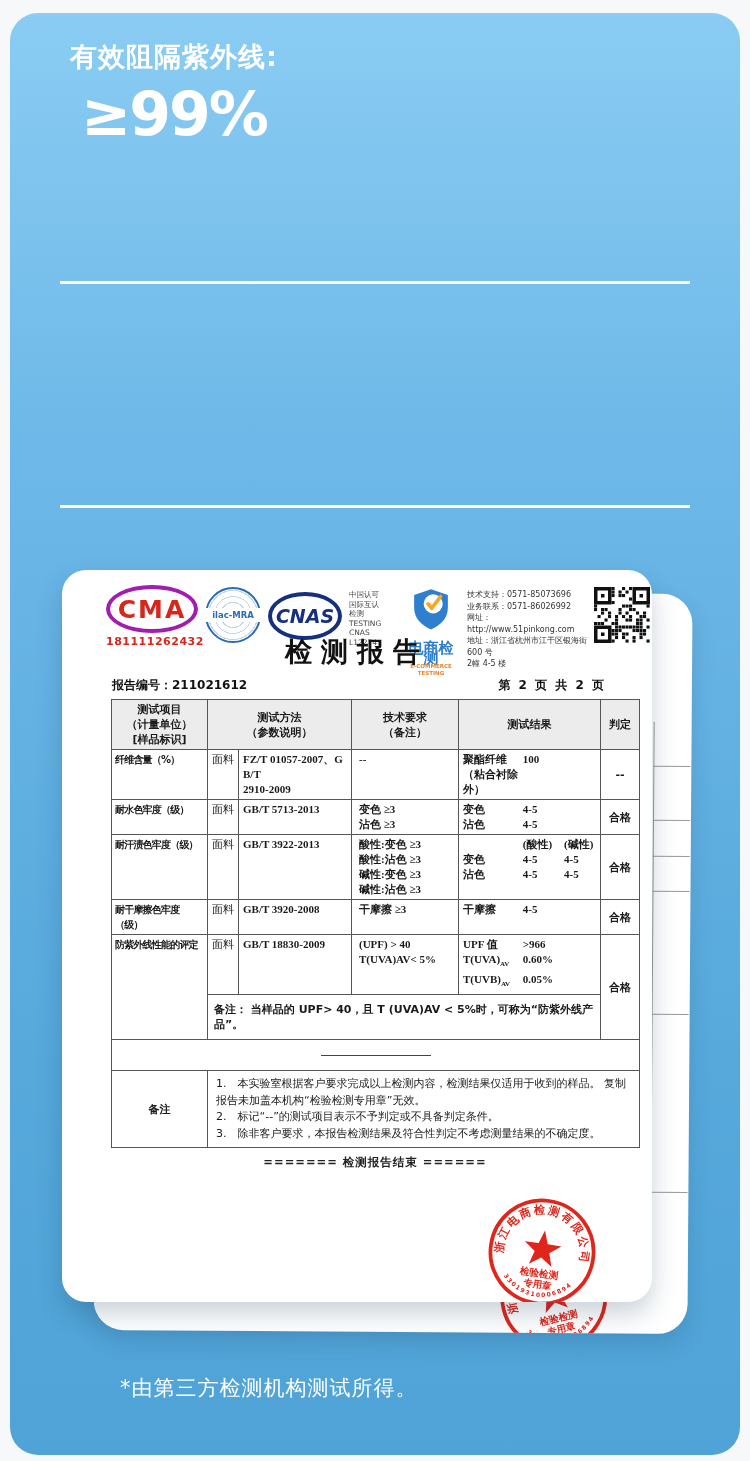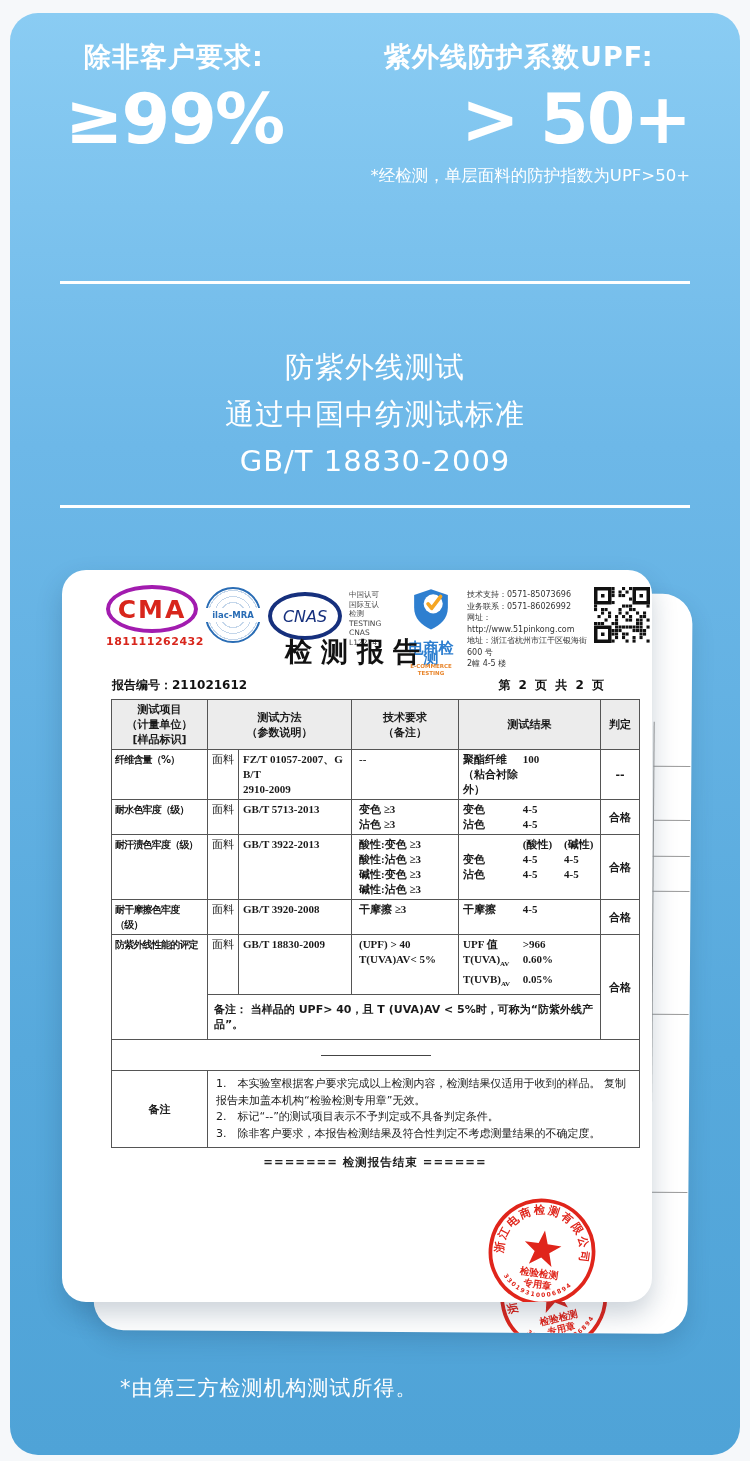--- a/index.html
+++ b/index.html
@@ -10,21 +10,21 @@
   
   .blue-panel{position:absolute;left:10px;top:13px;width:730px;height:1442px;border-radius:28px;
     background:linear-gradient(180deg,#8accf3 0%,#6db8e8 30%,#57a9dc 72%,#4fa3d7 100%);}
 
   
   .hero-col{position:absolute;color:#fff;}
   .hero-left{left:28px;top:40px;width:292px;text-align:center;}
   .hero-right{left:370px;top:40px;width:320px;text-align:right;}
   .hero-right .hero-label{text-align:left;padding-left:14px;}
   .hero-label{font-size:27px;font-weight:600;letter-spacing:1px;line-height:34px;}
-  .hero-value{font-size:70px;font-weight:800;line-height:1.02;letter-spacing:-2px;margin-top:10px;white-space:nowrap;}
+  .hero-value{font-size:60px;font-weight:800;line-height:1.02;letter-spacing:-2px;margin-top:10px;white-space:nowrap;}
   .hero-note{font-size:16.5px;font-weight:500;margin-top:10px;letter-spacing:0;}
 
   .divider{position:absolute;left:60px;width:630px;height:3px;background:#fff;}
   .d1{top:281px;} .d2{top:505px;}
 
   .mid-text{position:absolute;left:0;top:344px;width:750px;text-align:center;color:#fff;
     font-size:29px;font-weight:500;line-height:47px;letter-spacing:1px;}
 
   
   .page{position:absolute;background:#fff;overflow:hidden;}
@@ -39,21 +39,21 @@
   .cma{width:92px;text-align:center;flex:none;}
   .cma-oval{width:84px;height:40px;border:4px solid #a21caf;border-radius:50%;margin:0 auto;
     display:flex;align-items:center;justify-content:center;color:#d8261c;font-weight:800;font-size:25px;letter-spacing:2px;}
   .cma-num{color:#d8261c;font-size:11px;font-weight:700;letter-spacing:.5px;margin-top:2px;}
   .ilac{width:52px;height:52px;flex:none;border-radius:50%;border:2px solid #2a6db5;position:relative;margin-top:2px;
     background:repeating-radial-gradient(circle at 50% 50%,rgba(42,109,181,.28) 0 1px,transparent 1px 6px);}
   .ilac-band{position:absolute;left:-2px;right:-2px;top:19px;height:14px;background:#fff;
     display:flex;align-items:center;justify-content:center;font-size:8.5px;font-weight:700;color:#2a6db5;}
   .cnas{width:66px;height:40px;flex:none;border:4px solid #16307d;border-radius:50%;margin-top:7px;
     display:flex;align-items:center;justify-content:center;}
-  .cnas span{color:#16307d;font-weight:400;font-style:italic;font-size:16px;}
+  .cnas span{color:#16307d;font-weight:700;font-style:italic;font-size:19px;}
   .acc-text{flex:none;width:46px;font-size:7.5px;line-height:9.5px;color:#444;margin-top:5px;}
   .shield{flex:none;width:58px;text-align:center;margin-top:2px;}
   .shield-cn{font-size:15px;font-weight:700;color:#2e7fd0;line-height:10px;margin-top:8px;}
   .shield-en{font-size:5.5px;font-weight:700;color:#e8852b;line-height:7px;}
   .contact{flex:1;font-size:8px;line-height:11.5px;color:#333;margin-top:4px;min-width:120px;}
   .qr{flex:none;width:56px;height:56px;margin-top:2px;}
 
   .report-title{position:absolute;left:0;right:0;top:64px;text-align:center;
     font-family:"DejaVu Serif","Liberation Serif",serif;font-size:27px;font-weight:700;
     letter-spacing:9px;color:#111;}
@@ -89,36 +89,26 @@
 
   .footer-note{position:absolute;left:120px;top:1374px;color:#fff;font-size:21px;font-weight:500;letter-spacing:1px;}
 </style>
 </head>
 <body>
 
 <div class="canvas">
   <div class="blue-panel"></div>
 
   <div class="hero-col hero-left">
-    <div class="hero-label">除非客户要求:</div>
+    <div class="hero-label">有效阻隔紫外线:</div>
     <div class="hero-value">≥99%</div>
   </div>
-  <div class="hero-col hero-right">
-    <div class="hero-label">紫外线防护系数UPF:</div>
-    <div class="hero-value">&gt; 50+</div>
-    <div class="hero-note">*经检测，单层面料的防护指数为UPF&gt;50+</div>
-  </div>
 
   <div class="divider d1"></div>
 
-  <div class="mid-text">
-    <div>防紫外线测试</div>
-    <div>通过中国中纺测试标准</div>
-    <div>GB/T 18830-2009</div>
-  </div>
 
   <div class="divider d2"></div>
 
   <div class="page page-back">
     <div class="frag" style="left:556px;top:128px;width:1px;height:470px;"></div>
     <div class="frag" style="left:556px;top:172px;width:37px;height:1px;"></div>
     <div class="frag" style="left:556px;top:226px;width:37px;height:1px;"></div>
     <div class="frag" style="left:556px;top:262px;width:37px;height:1px;"></div>
     <div class="frag" style="left:556px;top:297px;width:37px;height:1px;"></div>
     <div class="frag" style="left:556px;top:420px;width:37px;height:1px;"></div>

